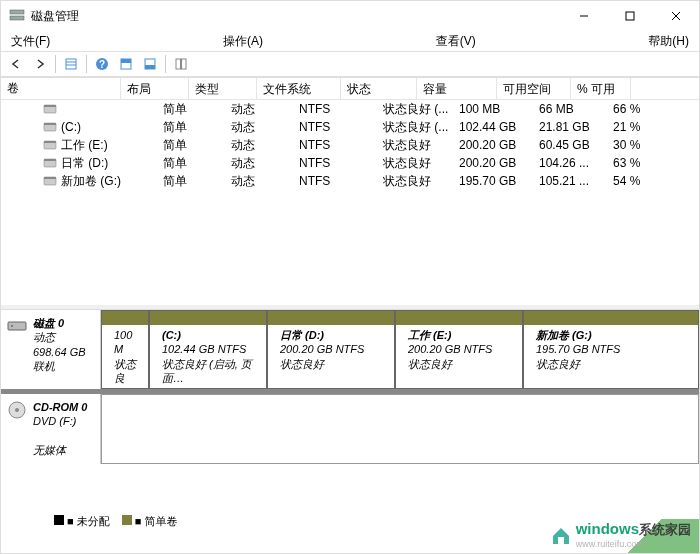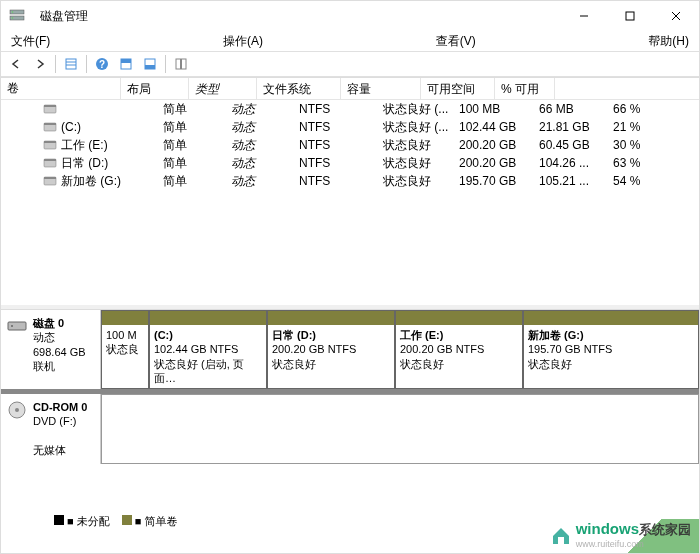--- a/index.html
+++ b/index.html
@@ -12,21 +12,20 @@
   position: relative;
   overflow: hidden;
   border: 1px solid #ddd;
 }
 .titlebar {
   height: 30px;
   display: flex;
   align-items: center;
   padding: 0 0 0 8px;
   background: #fff;
-  gap: 9px;
 }
 .titlebar .icon { width: 16px; height: 16px; margin-right: 6px; }
 .titlebar .title { flex: 1; font-size: 12px; }
 .win-controls { display: flex; }
 .win-btn {
   width: 46px; height: 30px;
   display: flex; align-items: center; justify-content: center;
   cursor: pointer;
 }
 
@@ -75,39 +74,40 @@
 }
 .vt-row {
   display: flex;
   height: 18px;
   align-items: center;
   margin-left: 36px;
 }
 .vt-row > div { padding: 1px 6px; font-size: 12px; overflow: hidden; white-space: nowrap; }
 .col-name { width: 120px; display: flex; align-items: center; gap: 4px; }
 .col-layout { width: 68px; }
-.col-type { width: 68px; font-style: italic; }
+.col-type { width: 68px; }
 .col-fs { width: 84px; }
 .col-status { width: 76px; }
 .col-cap { width: 80px; }
 .col-free { width: 74px; }
 .col-pct { width: 60px; }
 .vol-icon { width: 14px; height: 12px; flex-shrink: 0; }
 
 .splitter { height: 4px; background: #f0f0f0; cursor: row-resize; }
 
 .graphical {
   display: flex;
   flex-direction: column;
   border-top: 1px solid #ddd;
 }
 .disk-row {
   display: flex;
   min-height: 78px;
   border-bottom: 5px solid #888;
+  font-style: italic;
 }
 .disk-label {
   width: 100px;
   padding: 6px;
   border-right: 1px solid #ccc;
   display: flex;
   gap: 6px;
 }
 .disk-label .dicon { width: 20px; height: 20px; flex-shrink: 0; }
 .disk-label .dtext { font-size: 11px; line-height: 1.3; }
@@ -118,21 +118,21 @@
   padding: 0;
 }
 .part {
   border: 1px solid #666;
   margin: 0;
   display: flex;
   flex-direction: column;
 }
 .part-head { height: 14px; }
 .part-head.simple { background: #80803d; }
-.part-body { padding: 3px 4px; font-size: 11px; line-height: 1.3; flex: 1; }
+.part-body { padding: 3px 12px; font-size: 11px; line-height: 1.3; flex: 1; }
 .part-body b { font-weight: bold; }
 
 .cdrom-row .disk-parts { border: 1px solid #999; margin-left: 0; }
 
 .legend {
   position: absolute;
   bottom: 24px;
   left: 6px;
   display: flex;
   gap: 12px;
@@ -251,20 +251,21 @@
       </svg>
     </div>
 </div>
 
 <div class="volume-table">
   <div class="vt-header">
     <div class="col-name">卷</div>
     <div class="col-layout">布局</div>
     <div class="col-type">类型</div>
     <div class="col-fs">文件系统</div>
+    <div class="col-status">状态</div>
     <div class="col-cap">容量</div>
     <div class="col-free">可用空间</div>
     <div class="col-pct">% 可用</div>
   </div>
   <div id="vt-body">
       <div class="vt-row">
     <div class="col-name">
           <span class="vol-icon"><svg viewBox="0 0 14 12">
               <rect x="1" y="2" width="12" height="8" rx="1" fill="#ccc" stroke="#777" stroke-width="0.5"></rect>
               <rect x="1" y="2" width="12" height="2" fill="#888"></rect>

